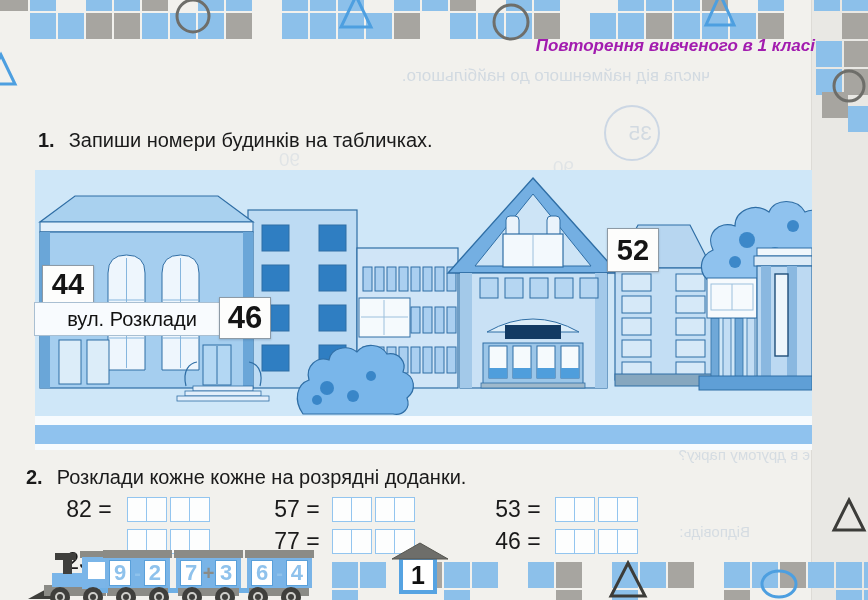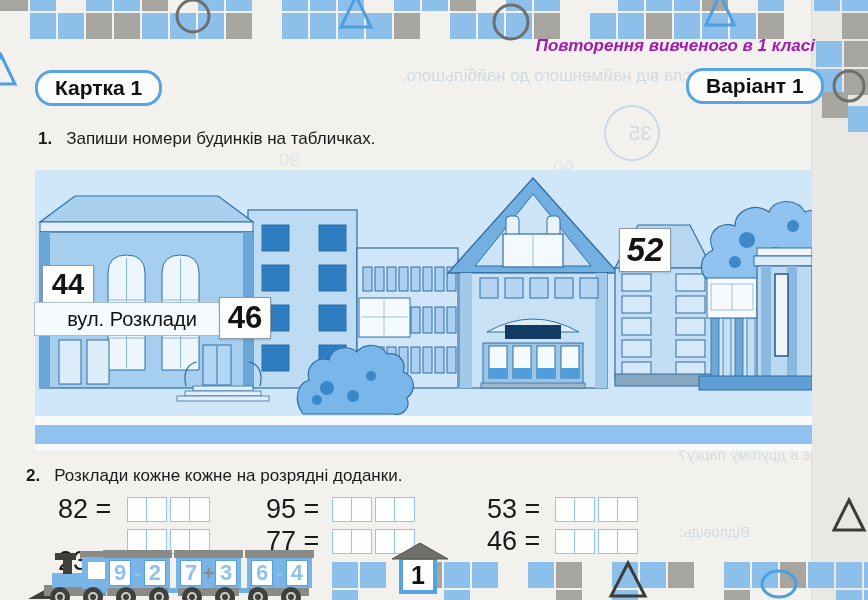--- a/index.html
+++ b/index.html
@@ -14,32 +14,32 @@
   
   .sq{position:absolute; width:26px; height:26px;}
   
   .overlay-svg{position:absolute; left:0; top:0; width:868px; height:600px; pointer-events:none;}
   
   .badge{position:absolute; background:#fcfcfb; border:3px solid #55a5e3; border-radius:17px;
     padding:3px 17px; font-weight:bold; font-size:21px; color:#111;}
   .topic{position:absolute; top:36px; right:53px; font-style:italic; font-weight:bold;
     font-size:17px; color:#a21caf;}
   
-  .task-line{position:absolute; font-size:17px;}
+  .task-line{position:absolute; font-size:20px;}
   .task-num{font-weight:bold; margin-right:14px;}
   
   .scene{position:absolute; left:35px; top:170px; width:777px; height:280px; background:#cfe7f8;}
   .scene svg{position:absolute; left:0; top:0;}
   .plate{position:absolute; background:#fdfdfc; border:1px solid #8d9aa5;
     display:flex; align-items:center; justify-content:center; font-weight:bold; color:#141414;
     box-shadow:0 1px 2px rgba(40,70,100,.25);}
   .banner{position:absolute; background:#f8fbfe; border:1px solid #a9bfd2;
     display:flex; align-items:center; justify-content:center; font-size:20px; color:#111;}
   
-  .eq-label{position:absolute; width:62px; font-size:27px; text-align:left; line-height:25px;}
+  .eq-label{position:absolute; width:62px; font-size:23px; text-align:center; line-height:25px;}
   .strip{position:absolute; display:flex; gap:3px; height:25px;}
   .pair{display:flex;}
   .cellbox{width:20px; height:25px; border:1.4px solid #93c5ef; background:#fdfefe; box-sizing:border-box;}
   .pair .cellbox + .cellbox{border-left:none;}
   .car{position:absolute; width:65px; height:30px; top:558px; background:#79b4e7;
     display:flex; align-items:center; justify-content:space-between; padding:0 4px; box-sizing:border-box;}
   .car-roof{position:absolute; height:8px; width:69px; top:550px; background:#8b8b86;}
   .car-cell{width:20px; height:24px; background:#ffffff; border:1px solid #5aa0da;
     display:flex; align-items:center; justify-content:center;
     font-weight:bold; font-size:22px; color:#8fc2ec;}
@@ -155,22 +155,20 @@
     </div>
 
   <div class="ghost" style="left:95px; top:66px; width:615px; font-size:17px; opacity:.55; text-align:left;">числа від найменшого до найбільшого.</div>
   <div class="ghost" style="left:545px; top:446px; width:265px; font-size:15px; opacity:.5;">є в другому парку?</div>
   <div class="ghost" style="left:655px; top:523px; width:95px; font-size:15px; opacity:.5;">Відповідь:</div>
   <div class="ghost" style="left:612px; top:121px; width:40px; font-size:21px; opacity:.55;">35</div>
   <div class="ghost" style="left:268px; top:149px; width:32px; font-size:19px; opacity:.3;">90</div>
   <div class="ghost" style="left:542px; top:157px; width:32px; font-size:19px; opacity:.3;">90</div>
 
   <div class="topic">Повторення вивченого в 1 класі</div>
-  <div class="badge" style="left:35px; top:70px;">Картка 1</div>
-  <div class="badge" style="left:686px; top:68px;">Варіант 1</div>
 
   <div class="task-line" style="left:38px; top:129px;">
     <span class="task-num">1.</span><span>Запиши номери будинків на табличках.</span>
   </div>
 
   <div class="scene">
     <svg id="scene-svg" width="777" height="280" viewBox="0 0 777 280">
 
       <rect x="0" y="0" width="777" height="280" fill="#cfe7f8"></rect>
       <rect x="0" y="246" width="777" height="9" fill="#f7fbfe"></rect>
@@ -319,39 +317,39 @@
                C376,238 368,246 358,244 Z" fill="#79b6ea" stroke="#2f6ea5" stroke-width="1.2"></path>
       <circle cx="292" cy="218" r="7" fill="#2e7ec2" opacity="0.85"></circle>
       <circle cx="318" cy="226" r="6" fill="#2e7ec2" opacity="0.85"></circle>
       <circle cx="336" cy="206" r="5" fill="#2e7ec2" opacity="0.85"></circle>
       <circle cx="282" cy="230" r="5" fill="#2e7ec2" opacity="0.85"></circle>
     </svg>
 
     <div class="plate" style="left:7px; top:95px; width:50px; height:37px; font-size:29px;">44</div>
     <div class="banner" style="left:-1px; top:132px; width:194px; height:32px;">вул. Розклади</div>
     <div class="plate" style="left:184px; top:127px; width:50px; height:40px; font-size:31px;">46</div>
-    <div class="plate" style="left:584px; top:58px; width:50px; height:42px; font-size:33px;font-style:italic;">52</div>
+    <div class="plate" style="left:572px; top:58px; width:50px; height:42px; font-size:29px;">52</div>
   </div>
 
   <div class="task-line" style="left:26px; top:466px;">
     <span class="task-num">2.</span><span>Розклади кожне кожне на розрядні доданки.</span>
   </div>
 
   <div class="eq-label" style="left:58px; top:497px;">82 =</div>
   <div class="strip" style="left:127px; top:497px;">
     <span class="pair">
         <span class="cellbox"></span>
         <span class="cellbox"></span>
       </span>
     <span class="pair">
         <span class="cellbox"></span>
         <span class="cellbox"></span>
       </span>
   </div>
-  <div class="eq-label" style="left:266px; top:497px;">95 =</div>
+  <div class="eq-label" style="left:266px; top:497px;">57 =</div>
   <div class="strip" style="left:332px; top:497px;">
     <span class="pair">
         <span class="cellbox"></span>
         <span class="cellbox"></span>
       </span>
     <span class="pair">
         <span class="cellbox"></span>
         <span class="cellbox"></span>
       </span>
   </div>

